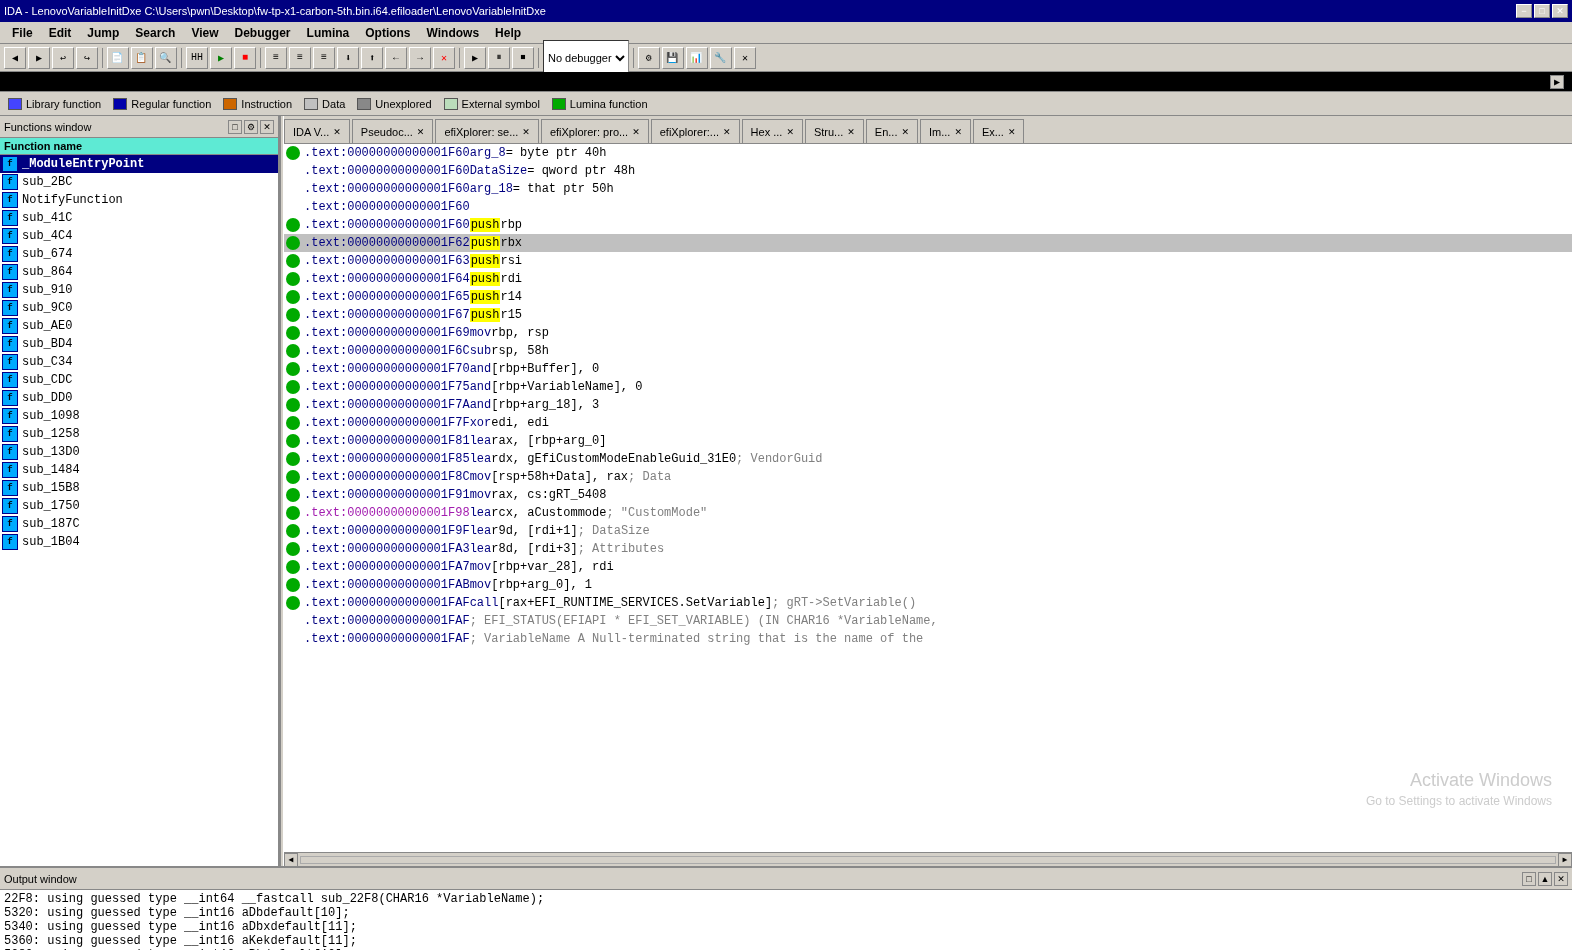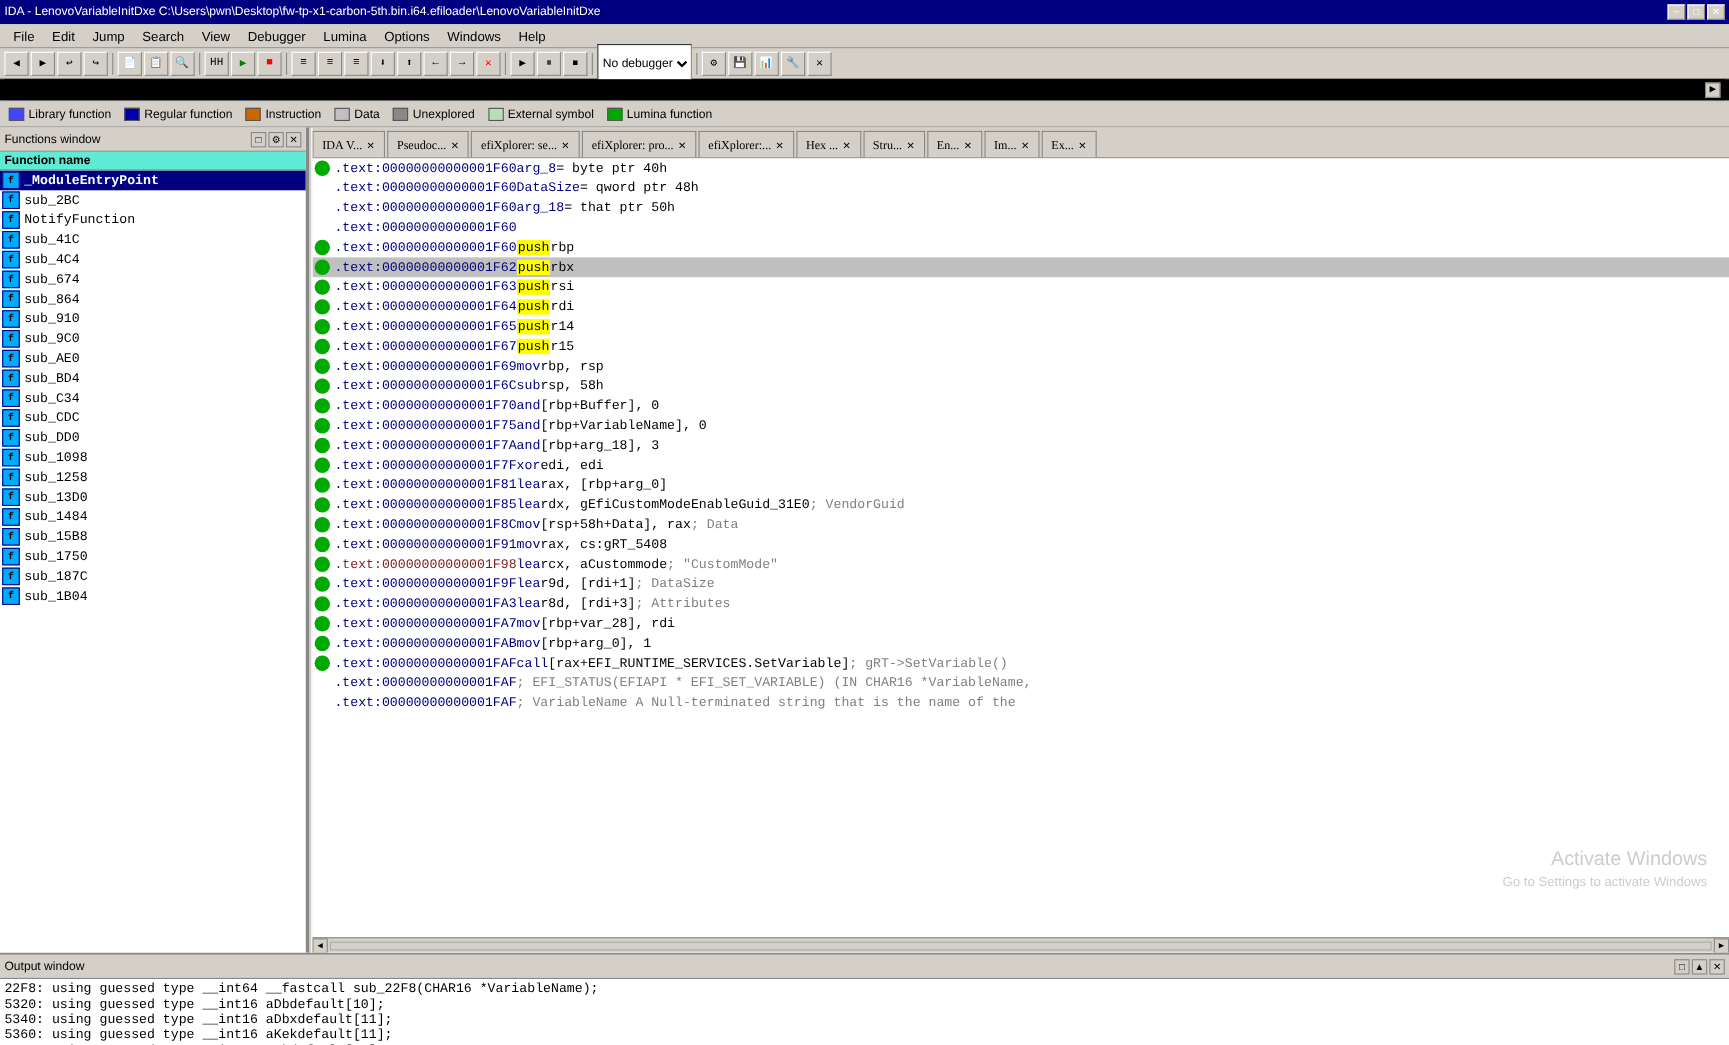--- a/index.html
+++ b/index.html
@@ -35,20 +35,21 @@
       display: flex;
       align-items: center;
       padding: 0 4px;
       font-family: Arial, sans-serif;
       font-size: 12px;
       border-bottom: 1px solid #888;
     }
     .menu-item {
       padding: 2px 8px;
       cursor: pointer;
+      font-weight: bold;
     }
 
     
     #toolbar {
       background: #d4d0c8;
       height: 28px;
       display: flex;
       align-items: center;
       padding: 2px 4px;
       gap: 2px;
@@ -165,21 +166,21 @@
       overflow: hidden;
     }
     .tab {
       display: flex;
       align-items: center;
       padding: 2px 8px;
       height: 24px;
       background: #d4d0c8;
       border: 1px solid #888;
       border-bottom: none;
-      font-family: Liberation Serif, serif;
+      font-family: Liberation Sans, sans-serif;
       font-size: 11px;
       cursor: pointer;
       gap: 4px;
       margin-right: 2px;
     }
     .tab-close { font-size: 9px; cursor: pointer; }
 
     
     #code-view {
       flex: 1;
@@ -644,21 +645,21 @@
           <span class="comment">; Data</span>
         </div>
         <div class="code-line">
           <div class="line-bullet"></div>
           <span class="addr" style="color: rgb(0, 0, 128);">.text:00000000000001F91</span>  
           <span style="color: rgb(0, 0, 128);">mov</span>     
           <span>rax, cs:gRT_5408</span>
         </div>
         <div class="code-line">
           <div class="line-bullet"></div>
-          <span class="addr" style="color: #7f1d1d;">.text:00000000000001F98</span>  
+          <span class="addr" style="color: #a21caf;">.text:00000000000001F98</span>  
           <span style="color: rgb(0, 0, 128);">lea</span>     
           <span>rcx, aCustommode </span>
           <span class="comment">; "CustomMode"</span>
         </div>
         <div class="code-line">
           <div class="line-bullet"></div>
           <span class="addr" style="color: rgb(0, 0, 128);">.text:00000000000001F9F</span>  
           <span style="color: rgb(0, 0, 128);">lea</span>     
           <span>r9d, [rdi+1]   </span>
           <span class="comment">; DataSize</span>

